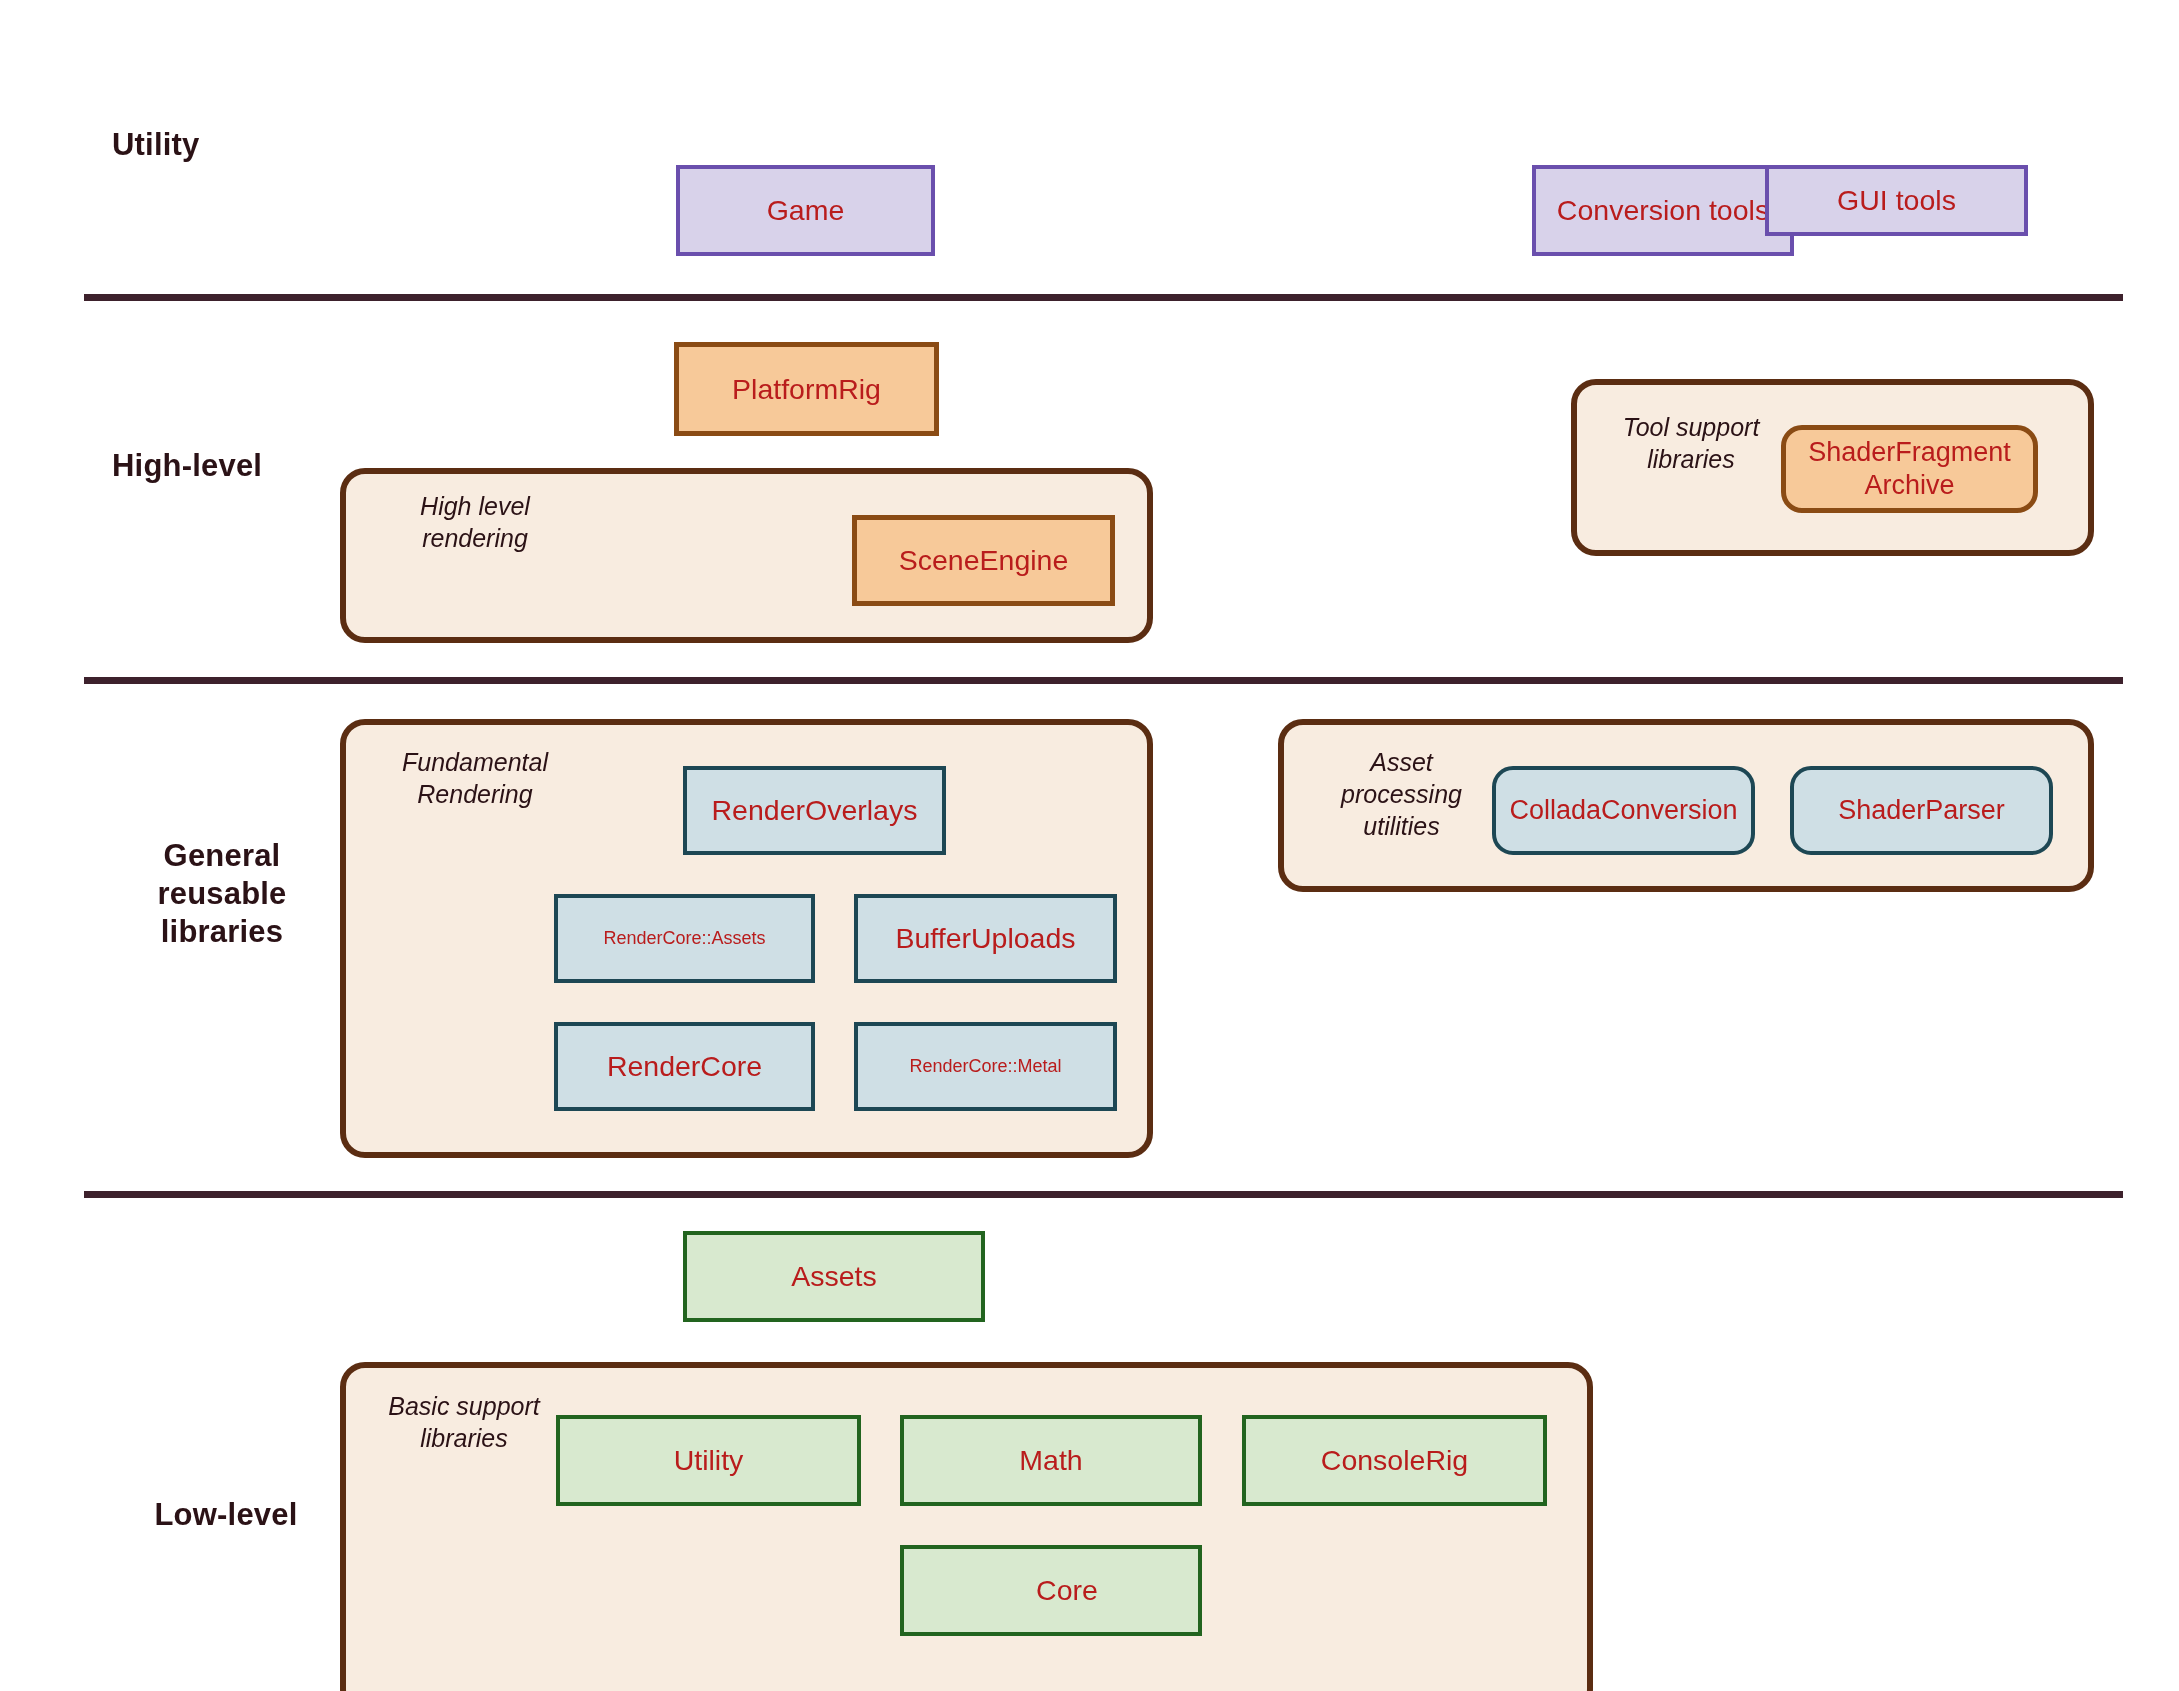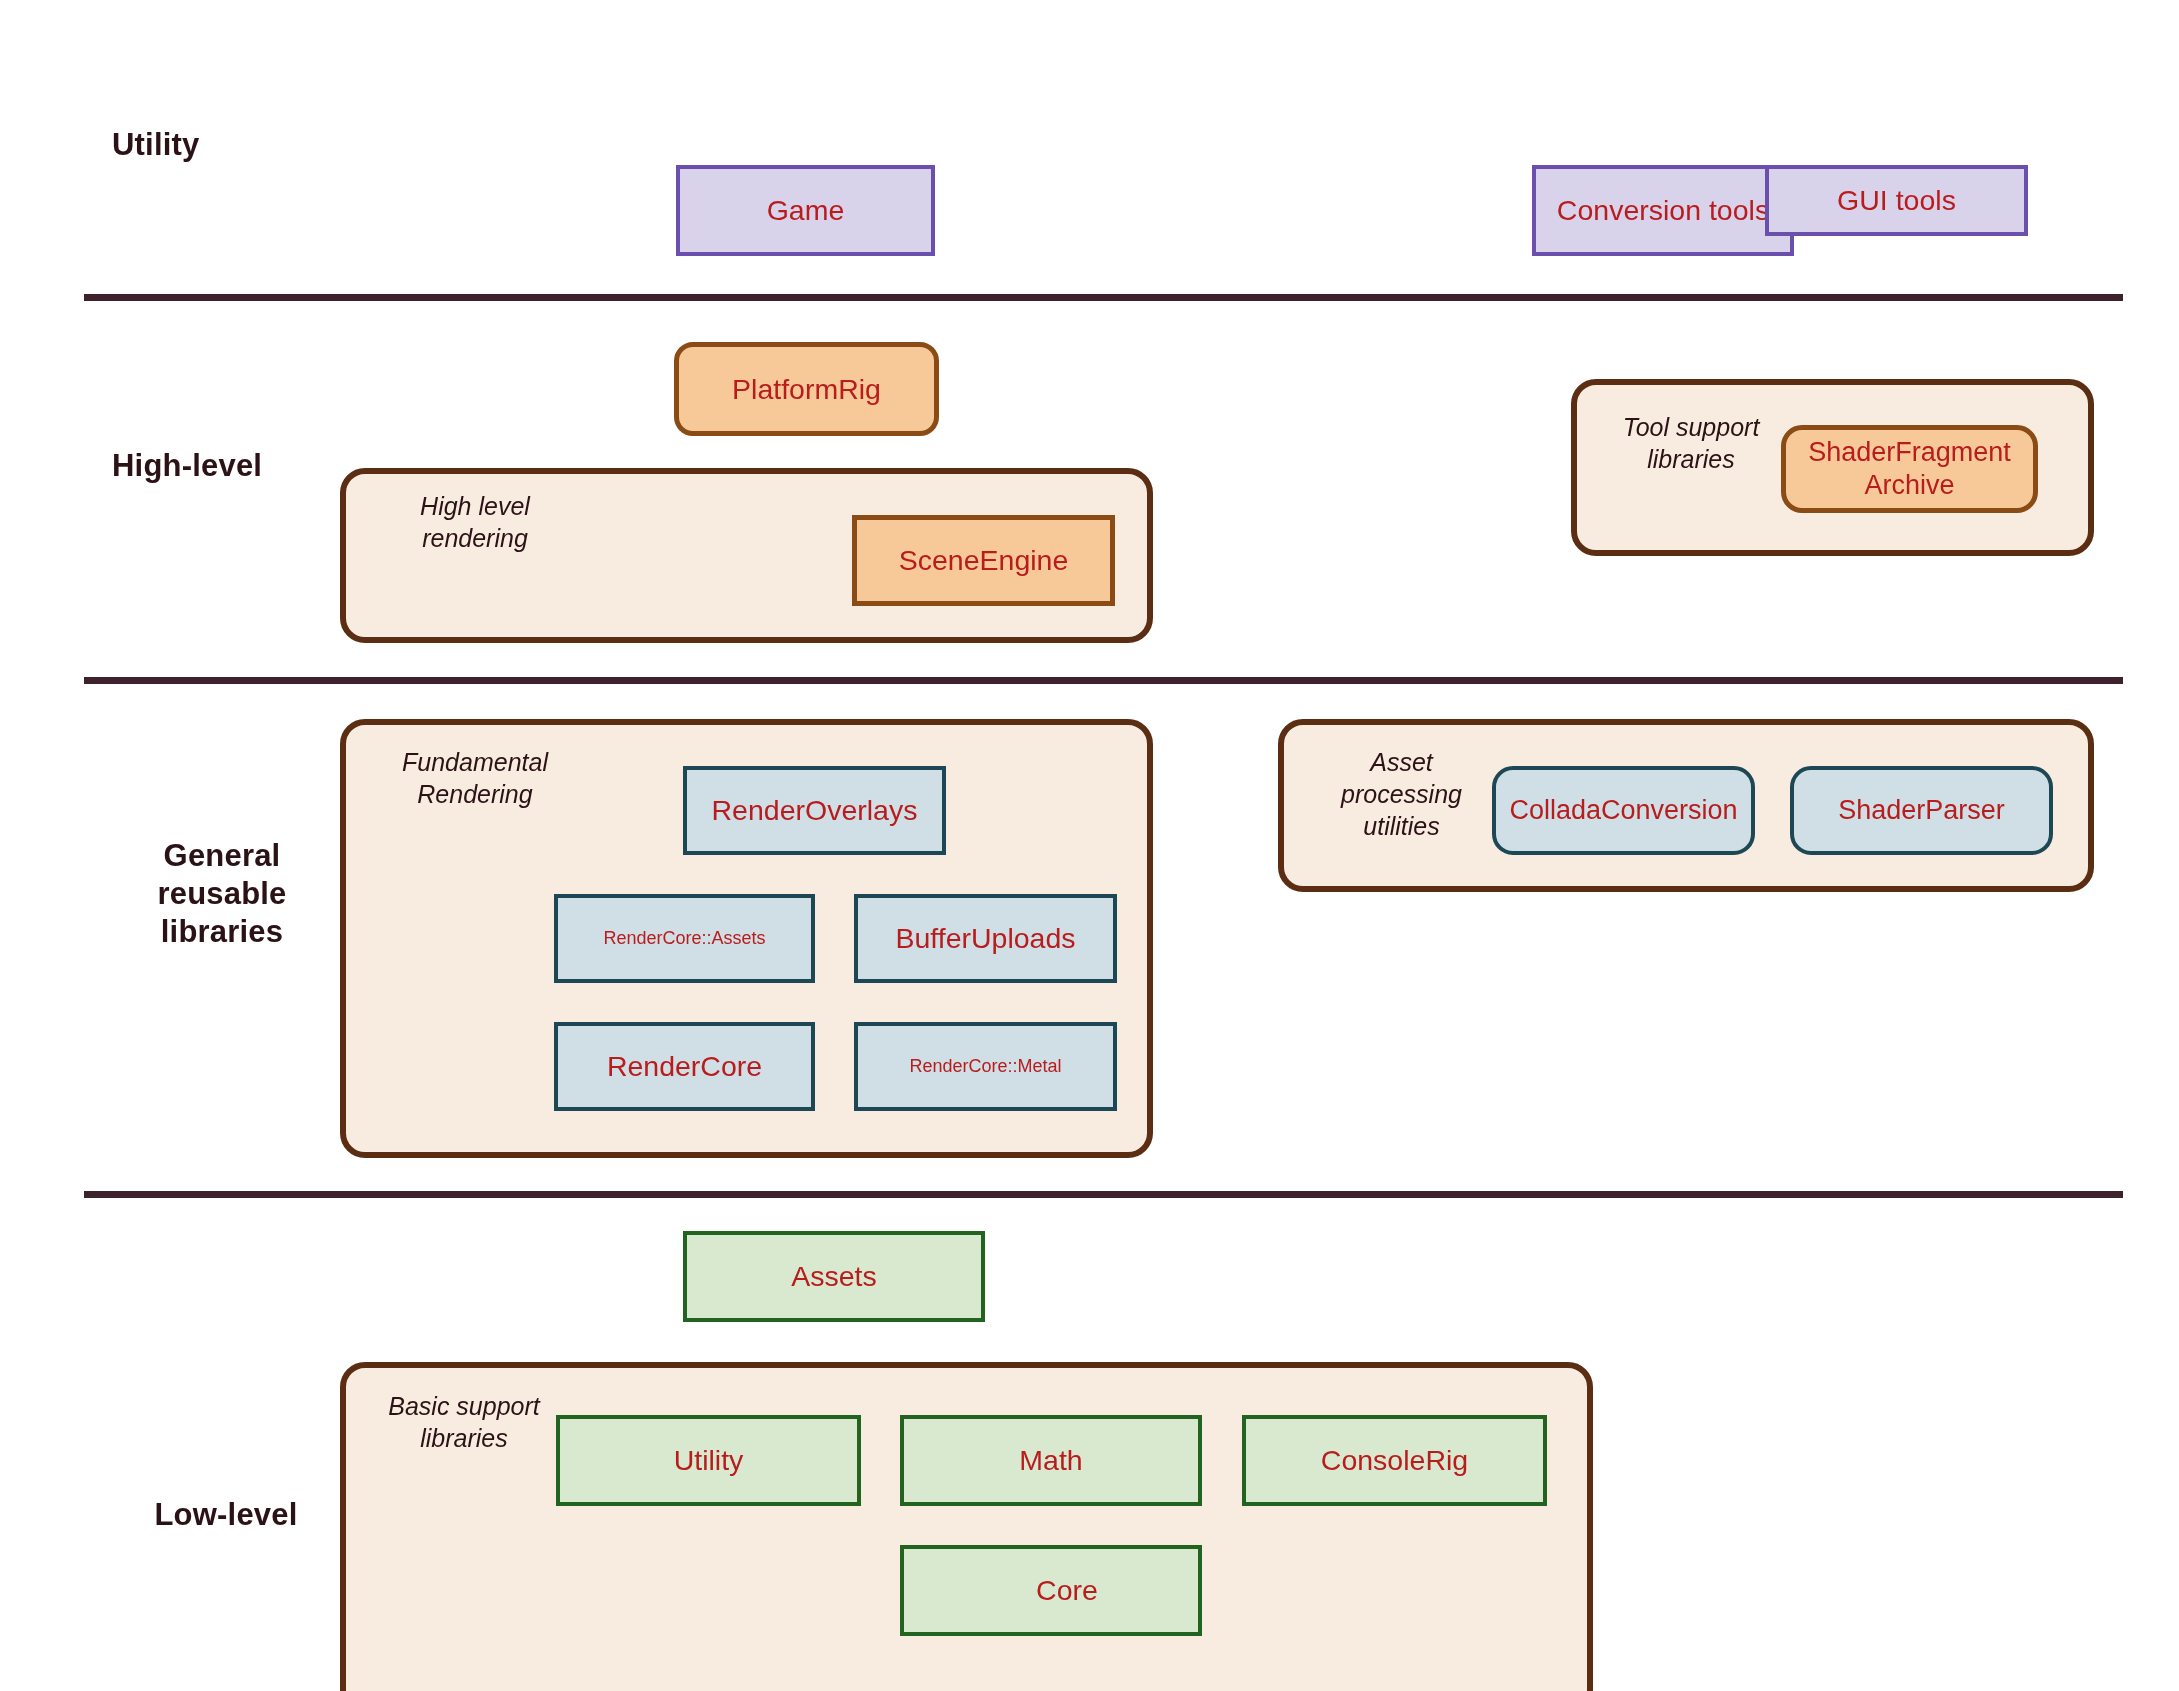--- a/index.html
+++ b/index.html
@@ -108,21 +108,21 @@
   <div class="tier-rule" style="top:294px;"></div>
   <div class="tier-rule" style="top:677px;"></div>
   <div class="tier-rule" style="top:1191px;"></div>
 
   <div class="node client fs-30" style="left:676px; top:165px; width:259px; height:91px;">Game</div>
 
   <div class="node client fs-30" style="left:1532px; top:165px; width:262px; height:91px;">Conversion tools</div>
 
   <div class="node client fs-30" style="left:1765px; top:165px; width:263px; height:71px;">GUI tools</div>
 
-  <div class="node highlevel fs-30" style="left:674px; top:342px; width:265px; height:94px;border-radius:19px;">PlatformRig</div>
+  <div class="node highlevel fs-30" style="left:674px; top:342px; width:265px; height:94px;">PlatformRig</div>
 
   <div class="group" style="left:340px; top:468px; width:813px; height:175px;"></div>
   <div class="group-caption" style="left: 373px; top: 490px; width: 204px; white-space: pre-line;">High level
 rendering</div>
   <div class="node highlevel fs-30" style="left:852px; top:515px; width:263px; height:91px;">SceneEngine</div>
 
   <div class="group" style="left:1571px; top:379px; width:523px; height:177px;"></div>
   <div class="group-caption" style="left: 1596px; top: 411px; width: 190px; white-space: pre-line;">Tool support
 libraries</div>
   <div class="node highlevel fs-28" style="left:1781px; top:425px; width:257px; height:88px; white-space:pre-line;">ShaderFragment

